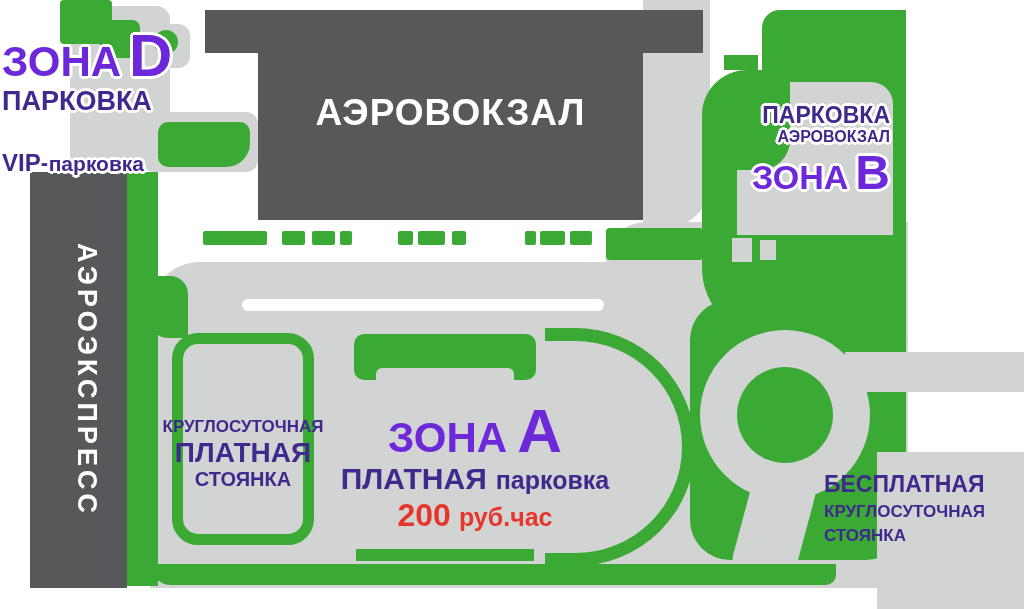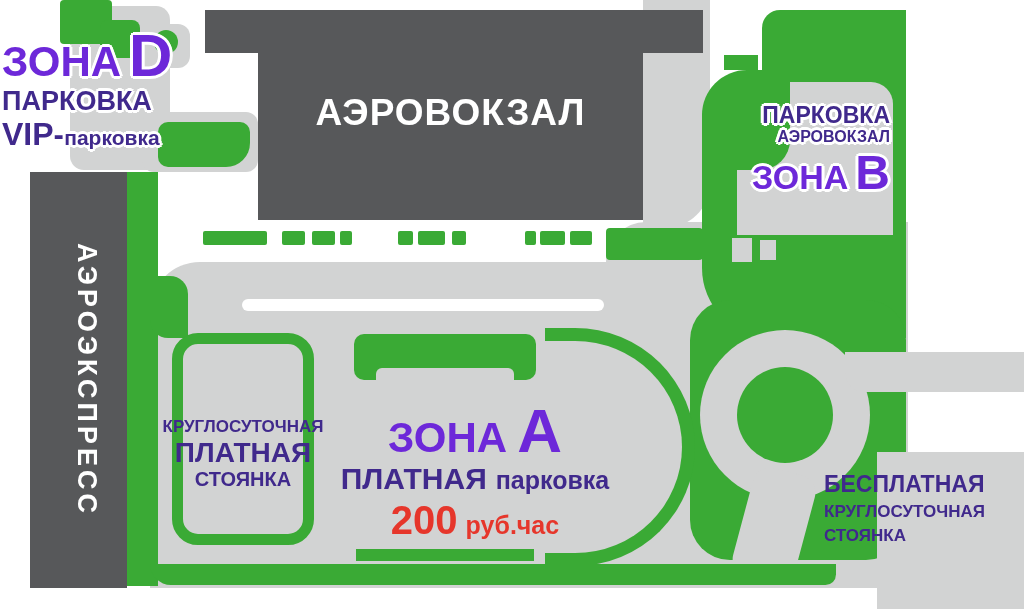--- a/index.html
+++ b/index.html
@@ -88,21 +88,21 @@
   <div class="abs green" style="left:150px;top:564px;width:686px;height:21px;border-radius:0 0 14px 28px;"></div>
   <div class="abs" style="left:242px;top:299px;width:362px;height:12px;border-radius:6px;background:#fff;"></div>
 
   <div class="abs" style="left:2px;top:24px;">
     <div class="titleline txt black halo">
       <span class="b" style="font-size:42px;">ЗОНА</span>
       <span class="b" style="font-size:60px;margin-left:8px;">D</span>
     </div>
     <div class="txt purple b halo" style="font-size:27px;margin-top:0px;">ПАРКОВКА</div>
     <div class="titleline txt purple halo" style="margin-top:3px;">
-      <span class="b" style="font-size:32px;">VIP-</span>
+      <span class="b" style="font-size:24px;margin-top:32px;">VIP-</span>
       <span class="b" style="font-size:21px;">парковка</span>
     </div>
   </div>
 
   <div class="abs" style="left:700px;top:103px;width:190px;text-align:right;">
     <div class="txt purple b halo" style="font-size:23px;">ПАРКОВКА</div>
     <div class="txt purple b halo" style="font-size:16px;margin-top:2px;">АЭРОВОКЗАЛ</div>
     <div class="titleline txt black halo" style="justify-content:flex-end;margin-top:2px;">
       <span class="b" style="font-size:34px;">ЗОНА</span>
       <span class="b" style="font-size:48px;margin-left:7px;">В</span>
@@ -118,21 +118,21 @@
   <div class="abs" style="left:320px;top:398px;width:310px;text-align:center;">
     <div class="titleline txt black" style="justify-content:center;">
       <span class="b" style="font-size:42px;">ЗОНА</span>
       <span class="b" style="font-size:62px;margin-left:10px;">А</span>
     </div>
     <div class="titleline txt purple" style="justify-content:center;margin-top:0px;">
       <span class="b" style="font-size:30px;">ПЛАТНАЯ</span>
       <span class="b" style="font-size:25px;margin-left:9px;">парковка</span>
     </div>
     <div class="titleline txt red" style="justify-content:center;margin-top:4px;">
-      <span class="b" style="font-size:40px;">200</span>
+      <span class="b" style="font-size:32px;">200</span>
       <span class="b" style="font-size:25px;margin-left:8px;">руб.час</span>
     </div>
   </div>
 
   <div class="abs" style="left:824px;top:472px;width:190px;">
     <div class="txt purple b" style="font-size:23px;">БЕСПЛАТНАЯ</div>
     <div class="txt purple b" style="font-size:17px;margin-top:7px;">КРУГЛОСУТОЧНАЯ</div>
     <div class="txt purple b" style="font-size:17px;margin-top:6px;">СТОЯНКА</div>
   </div>
 

